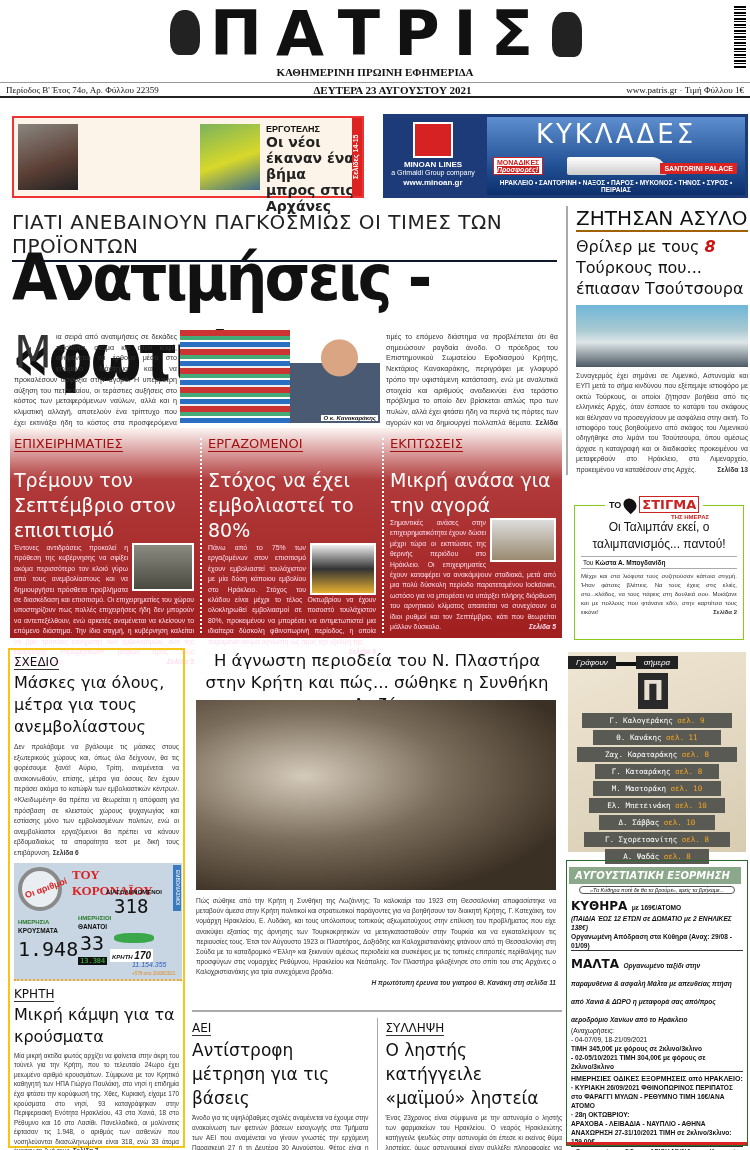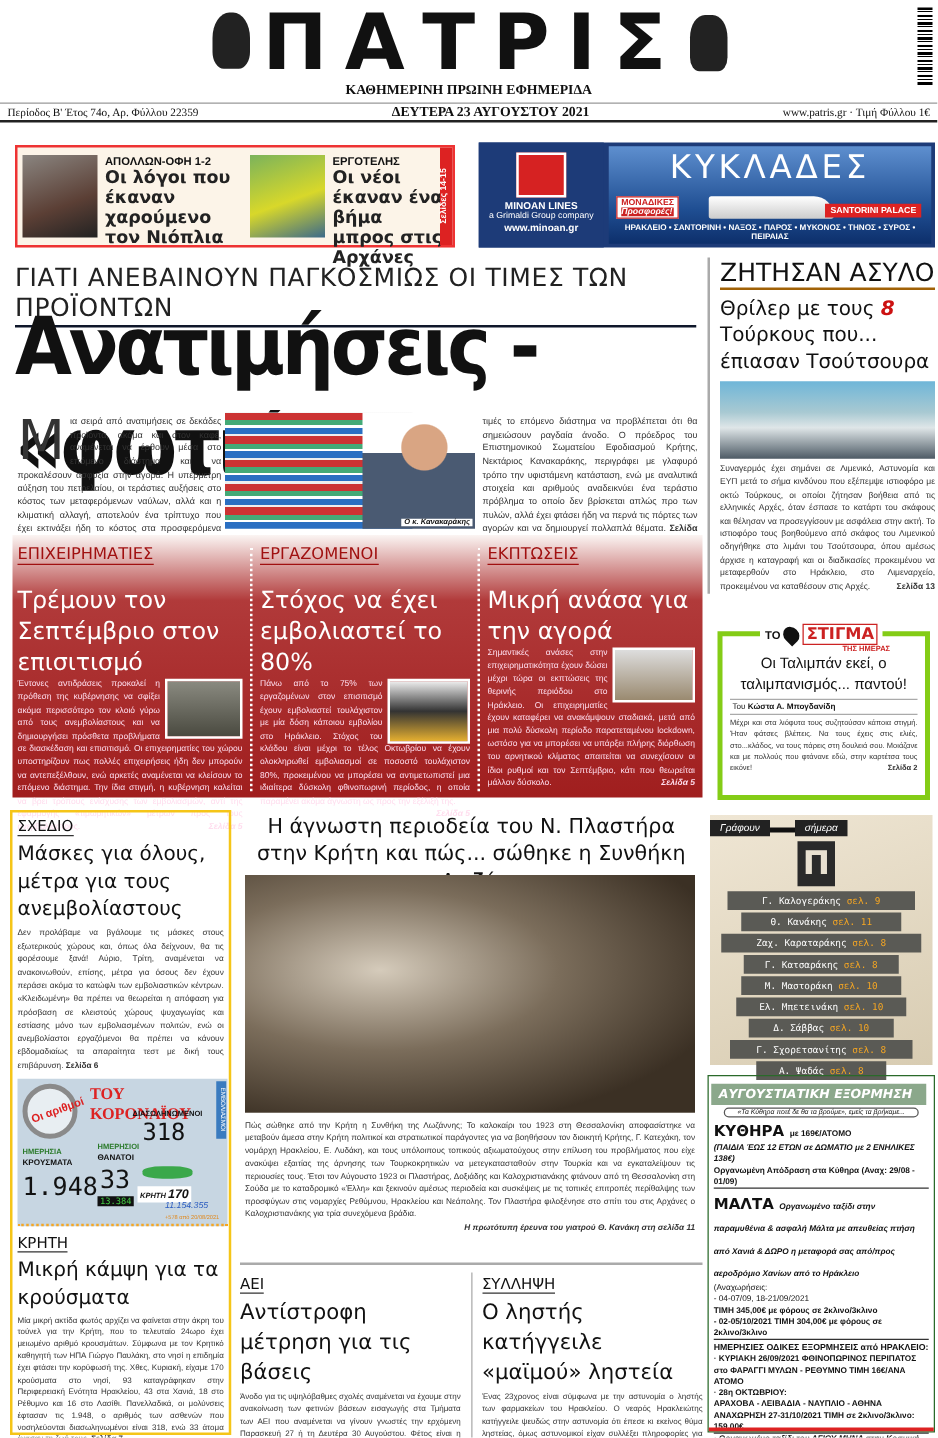--- a/index.html
+++ b/index.html
@@ -39,21 +39,21 @@
 .side-head .red{color:#c11;font-weight:bold;font-style:italic}
 .boatphoto{width:172px;height:62px;margin-top:6px;background:linear-gradient(180deg,#6fb6d8,#a8c9d2 40%,#dfe6e8 60%,#4d5a65)}
 .redband{left:10px;top:428px;width:552px;height:210px;background:linear-gradient(180deg,#fbf5f3 0,#b13a3a 25%,#a01e1e 100%)}
 .redcol{position:absolute;top:6px;color:#fff}
 .redcol .kick{font-family:"DejaVu Sans",sans-serif;font-size:13px;color:#a01010;border-bottom:1px solid #a01010;display:inline-block}
 .redcol .head{font-family:"DejaVu Sans",sans-serif;font-size:19px;line-height:25px;margin-top:16px}
 .redcol .txt{font-size:6.8px;line-height:10.4px;text-align:justify;color:#fde}
 .redcol .sel{font-weight:bold;font-style:italic;float:right}
 .sep{position:absolute;top:10px;width:0;height:195px;border-left:2px dotted #fff}
 .thumb{float:right;margin-left:4px;border:2px solid #fff}
-.stigma{left:574px;top:505px;width:170px;height:135px;border:4px solid #84cc16}
+.stigma{left:574px;top:505px;width:170px;height:135px;border:1px solid #84cc16}
 .stigma-title{font-family:Liberation Sans, sans-serif;font-size:12px;text-align:center;line-height:17px;margin-top:13px}
 .yellowbox{left:8px;top:648px;width:177px;height:500px;border:2px solid #f5c518}
 .sec-kick{font-family:"DejaVu Sans",sans-serif;font-size:12px;border-bottom:1px solid #333;display:inline-block}
 .sec-head{font-family:"DejaVu Sans",sans-serif;font-size:16px;line-height:22px;margin-top:2px}
 .covid{width:168px;height:118px;background:#c7d6e2;position:relative;margin-top:4px;border-bottom:2px dotted #f5a623}
 .digit{font-family:"DejaVu Sans Mono",monospace;color:#111}
 .history-head{left:192px;top:650px;width:370px;text-align:center;font-family:"DejaVu Sans",sans-serif;font-size:16.5px;line-height:22px}
 .histphoto{left:196px;top:700px;width:360px;height:190px;background:radial-gradient(ellipse at 30% 40%,#d5cbbb,#7b6d5b 40%,#3b3024 80%),#5a4e40}
 .hist-txt{left:196px;top:896px;width:360px}
 .bottomcols{left:192px;top:1010px;width:370px;border-top:2px solid #aaa}
@@ -75,24 +75,20 @@
 <div class="abs tagline">ΚΑΘΗΜΕΡΙΝΗ ΠΡΩΙΝΗ ΕΦΗΜΕΡΙΔΑ</div>
 <div class="abs barcode"></div>
 <div class="abs infobar">
   <span>Περίοδος Β' Έτος 74ο, Αρ. Φύλλου 22359</span>
   <span class="date">ΔΕΥΤΕΡΑ 23 ΑΥΓΟΥΣΤΟΥ 2021</span>
   <span>www.patris.gr · Τιμή Φύλλου 1€</span>
 </div>
 
 <div class="abs sportbox">
   <div class="abs sportphoto" style="left:4px;top:6px"></div>
-  <div class="abs" style="left:70px;top:6px;width:110px">
-    <div class="sportkick">ΑΠΟΛΛΩΝ-ΟΦΗ 1-2</div>
-    <div class="sporthead">Οι λόγοι που έκαναν χαρούμενο τον Νιόπλια</div>
-  </div>
   <div class="abs sportphoto sportphoto2" style="left:186px;top:6px"></div>
   <div class="abs" style="left:252px;top:6px;width:88px">
     <div class="sportkick">ΕΡΓΟΤΕΛΗΣ</div>
     <div class="sporthead">Οι νέοι έκαναν ένα βήμα μπρος στις Αρχάνες</div>
   </div>
   <div class="vlabel">Σελίδες 14-15</div>
 </div>
 
 <div class="abs ad">
   <div class="ad-left">

